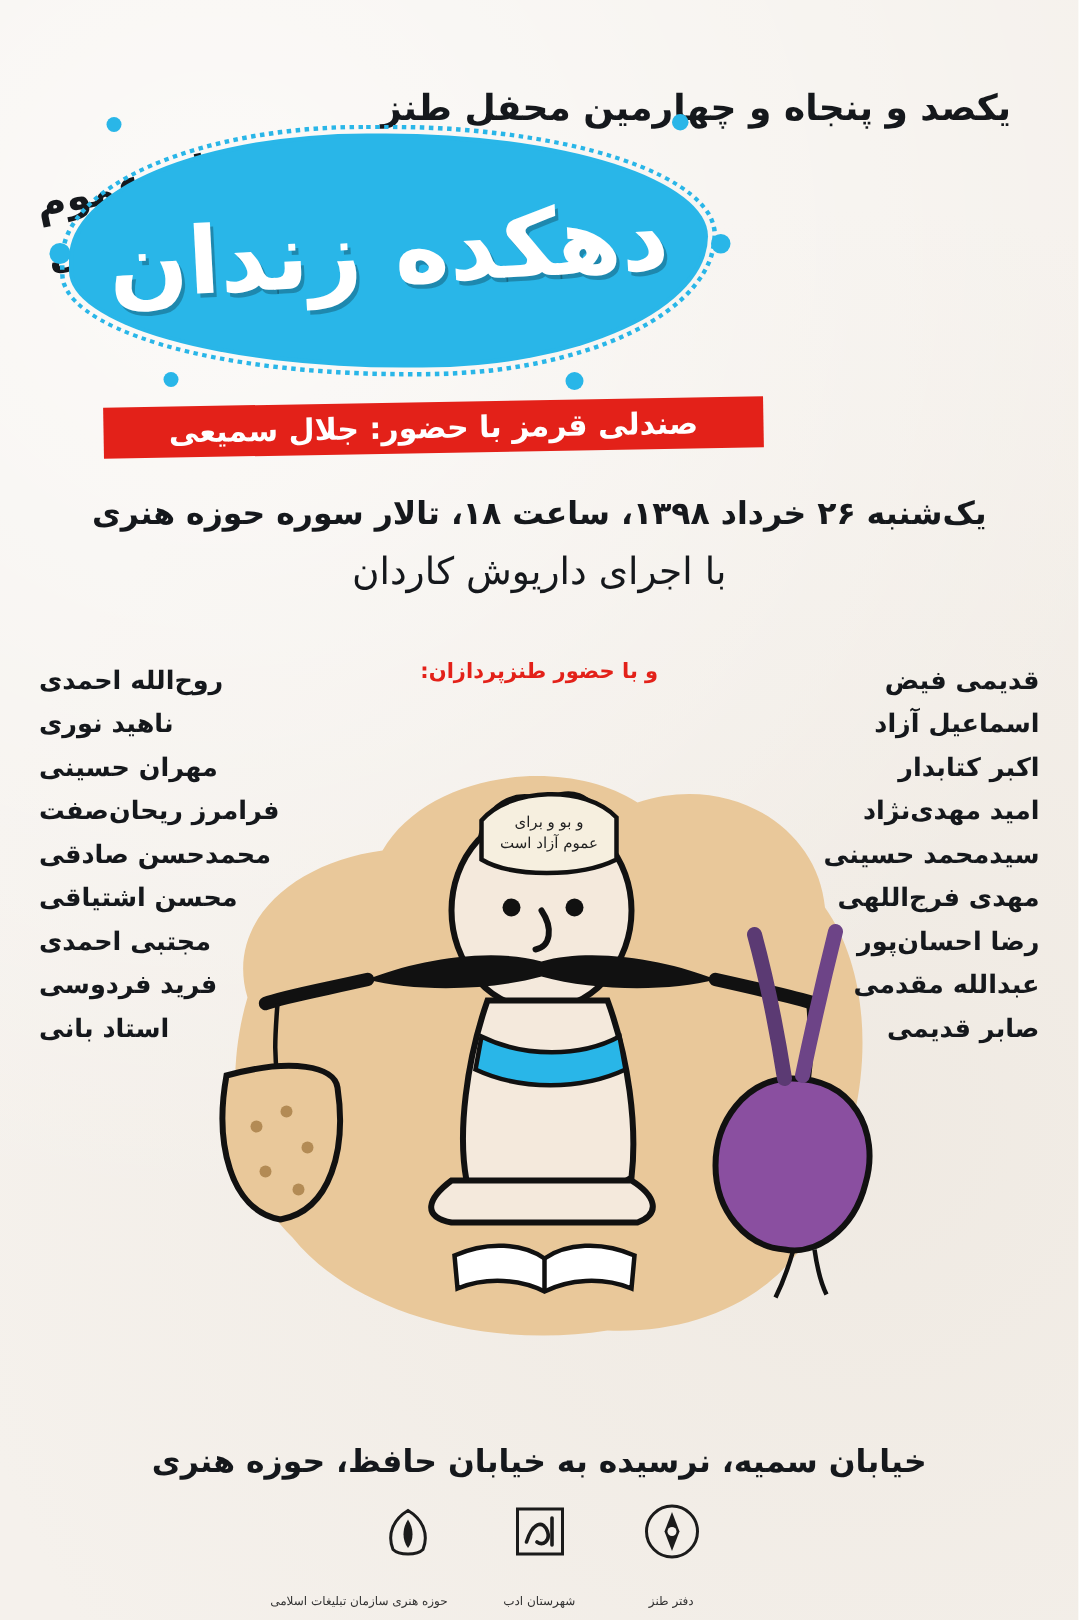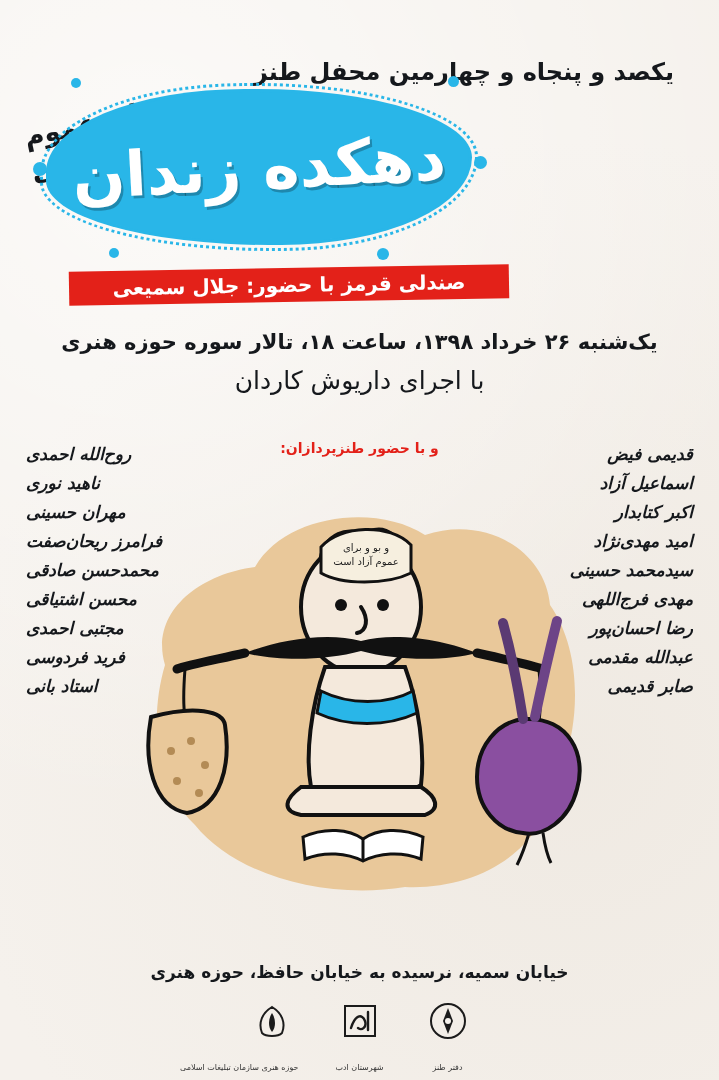--- a/index.html
+++ b/index.html
@@ -155,41 +155,41 @@
     position: absolute;
     top: 440px;
     font-size: 17px;
     font-weight: bold;
     color: #15181c;
     line-height: 29px;
     letter-spacing: -0.5px;
   }
   .name-col.right { right: 26px; text-align: right; width: 190px; }
   .name-col.left  { left: 26px;  text-align: left;  width: 190px; }
-  .name-col div { white-space: nowrap; font-style: italic; }
+  .name-col div { white-space: nowrap; }
 
   
   .illo {
     position: absolute;
     left: 50%;
     transform: translateX(-50%);
     top: 455px;
     width: 470px;
     height: 470px;
   }
   .illo svg { display: block; width: 100%; height: 100%; }
 
   
   .address {
     position: absolute;
     right: 0;
     left: 0;
     top: 962px;
     text-align: center;
-    font-size: 17px;
+    font-size: 21px;
     font-weight: bold;
     color: #15181c;
     letter-spacing: -0.5px;
   }
 
   
   .logos {
     position: absolute;
     left: 0;
     right: 0;

